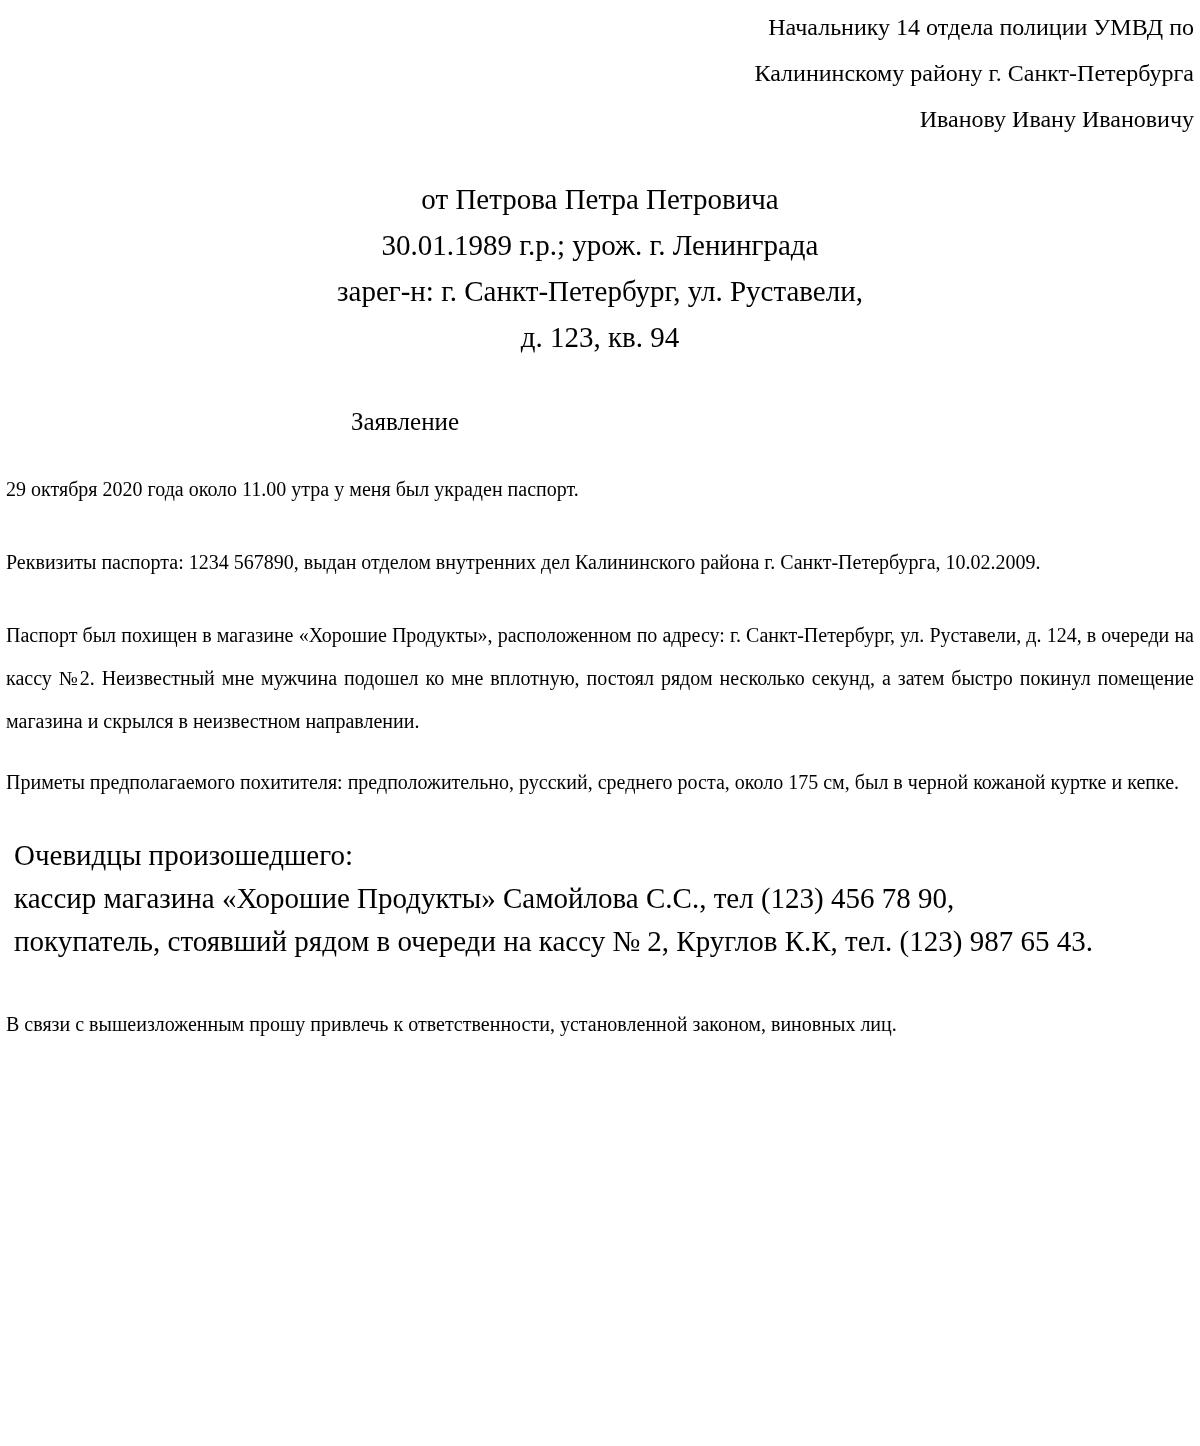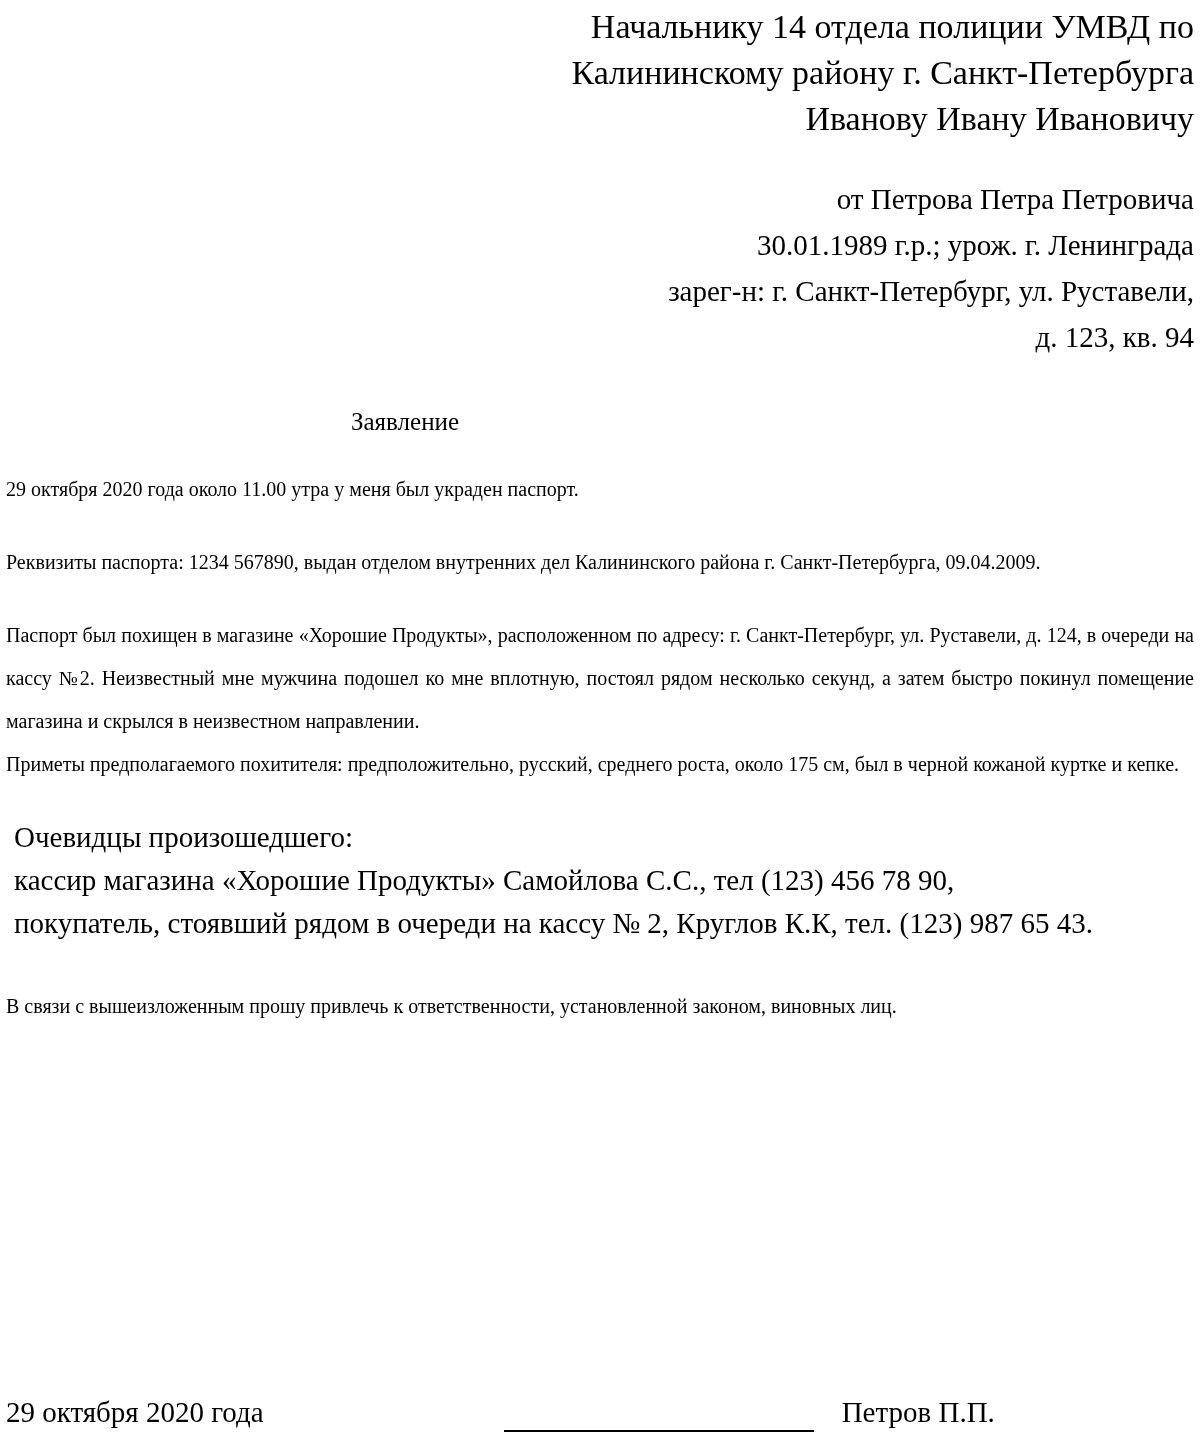--- a/index.html
+++ b/index.html
@@ -20,29 +20,29 @@
     width: 1200px;
     height: 1446px;
     box-sizing: border-box;
     padding: 0 6px;
     overflow: hidden;
   }
   
   .addressee-block {
     margin-top: 4px;
     text-align: right;
-    font-size: 34px;
+    font-size: 24px;
     line-height: 46px;
   }
   .addressee-line { white-space: nowrap; }
 
   
   .sender-block {
     margin-top: 34px;
-    text-align: right;
+    text-align: center;
     font-size: 29px;
     line-height: 46px;
   }
   .sender-line { white-space: nowrap; }
 
   
   .doc-title {
     margin-top: 42px;
     font-size: 25px;
     line-height: 40px;
@@ -56,21 +56,21 @@
     font-size: 29px;
     line-height: 43px;
   }
   p.para {
     margin: 0 0 30px 0;
     text-align: justify;
     text-justify: inter-word;
     font-size: 20px;
     line-height: 43px;
   }
-  p.para.tight { margin-bottom: 0; }
+  p.para.tight { margin-bottom: 18px; }
   p.para.left { text-align: left; }
   p.para:last-child { margin-bottom: 0; }
 
   .block-lines {
     margin: 8px;
     font-size: 29px;
     line-height: 43px;
   }
   .block-lines .ln {
     display: block;
@@ -124,37 +124,31 @@
     <div class="sender-line">зарег-н: г. Санкт-Петербург, ул. Руставели,</div>
     <div class="sender-line">д. 123, кв. 94</div>
   </div>
 
   <div class="doc-title">Заявление</div>
 
   <div class="body-section">
 
     <p class="para left">29 октября 2020 года около 11.00 утра у меня был украден паспорт.</p>
 
-    <p class="para">Реквизиты паспорта: 1234 567890, выдан отделом внутренних дел Калининского района г. Санкт-Петербурга, 09.04.2009.</p>
+    <p class="para">Реквизиты паспорта: 1234 567890, выдан отделом внутренних дел Калининского района г. Санкт-Петербурга, 10.02.2009.</p>
 
     <p class="para tight">Паспорт был похищен в магазине «Хорошие Продукты», расположенном по адресу: г. Санкт-Петербург, ул. Руставели, д. 124, в очереди на кассу №2. Неизвестный мне мужчина подошел ко мне вплотную, постоял рядом несколько секунд, а затем быстро покинул помещение магазина и скрылся в неизвестном направлении.</p>
 
     <p class="para">Приметы предполагаемого похитителя: предположительно, русский, среднего роста, около 175 см, был в черной кожаной куртке и кепке.</p>
 
     <div class="block-lines">
       <span class="ln">Очевидцы произошедшего:</span>
       <span class="ln">кассир магазина «Хорошие Продукты» Самойлова С.С., тел (123) 456 78 90,</span>
       <span class="ln">покупатель, стоявший рядом в очереди на кассу № 2, Круглов К.К, тел. (123) 987 65 43.</span>
     </div>
 
     <p class="para" style="margin-top:40px;">В связи с вышеизложенным прошу привлечь к ответственности, установленной законом, виновных лиц.</p>
 
 
   </div>
 
-  <div class="signature-row">
-    <span class="sig-date">29 октября 2020 года</span>
-    <span class="sig-spacer"></span>
-    <span class="sig-line"></span>
-    <span class="sig-name">Петров П.П.</span>
-  </div>
 
 </div>
 
 </body></html>

